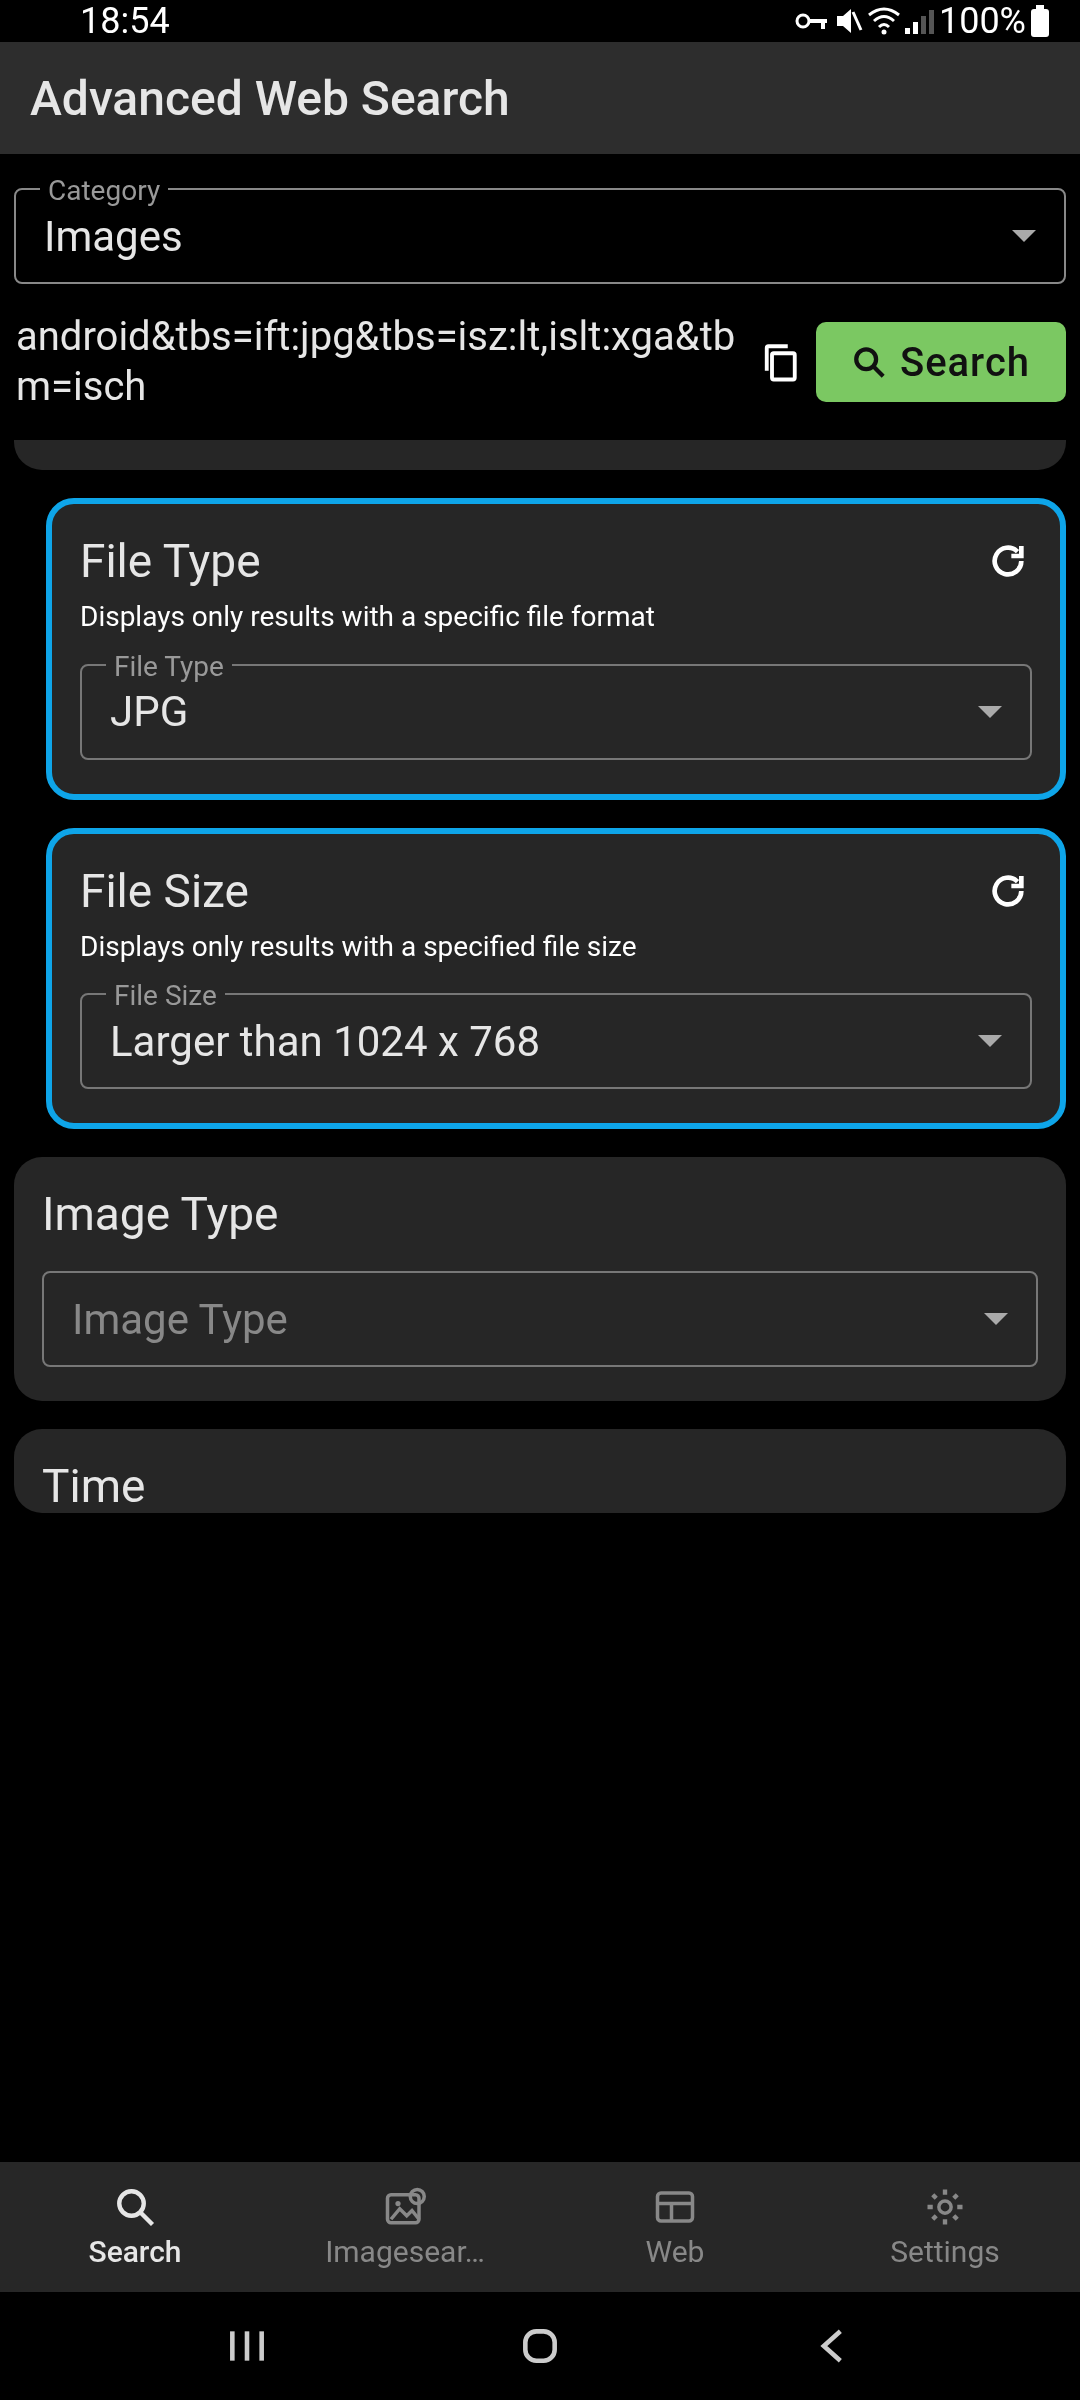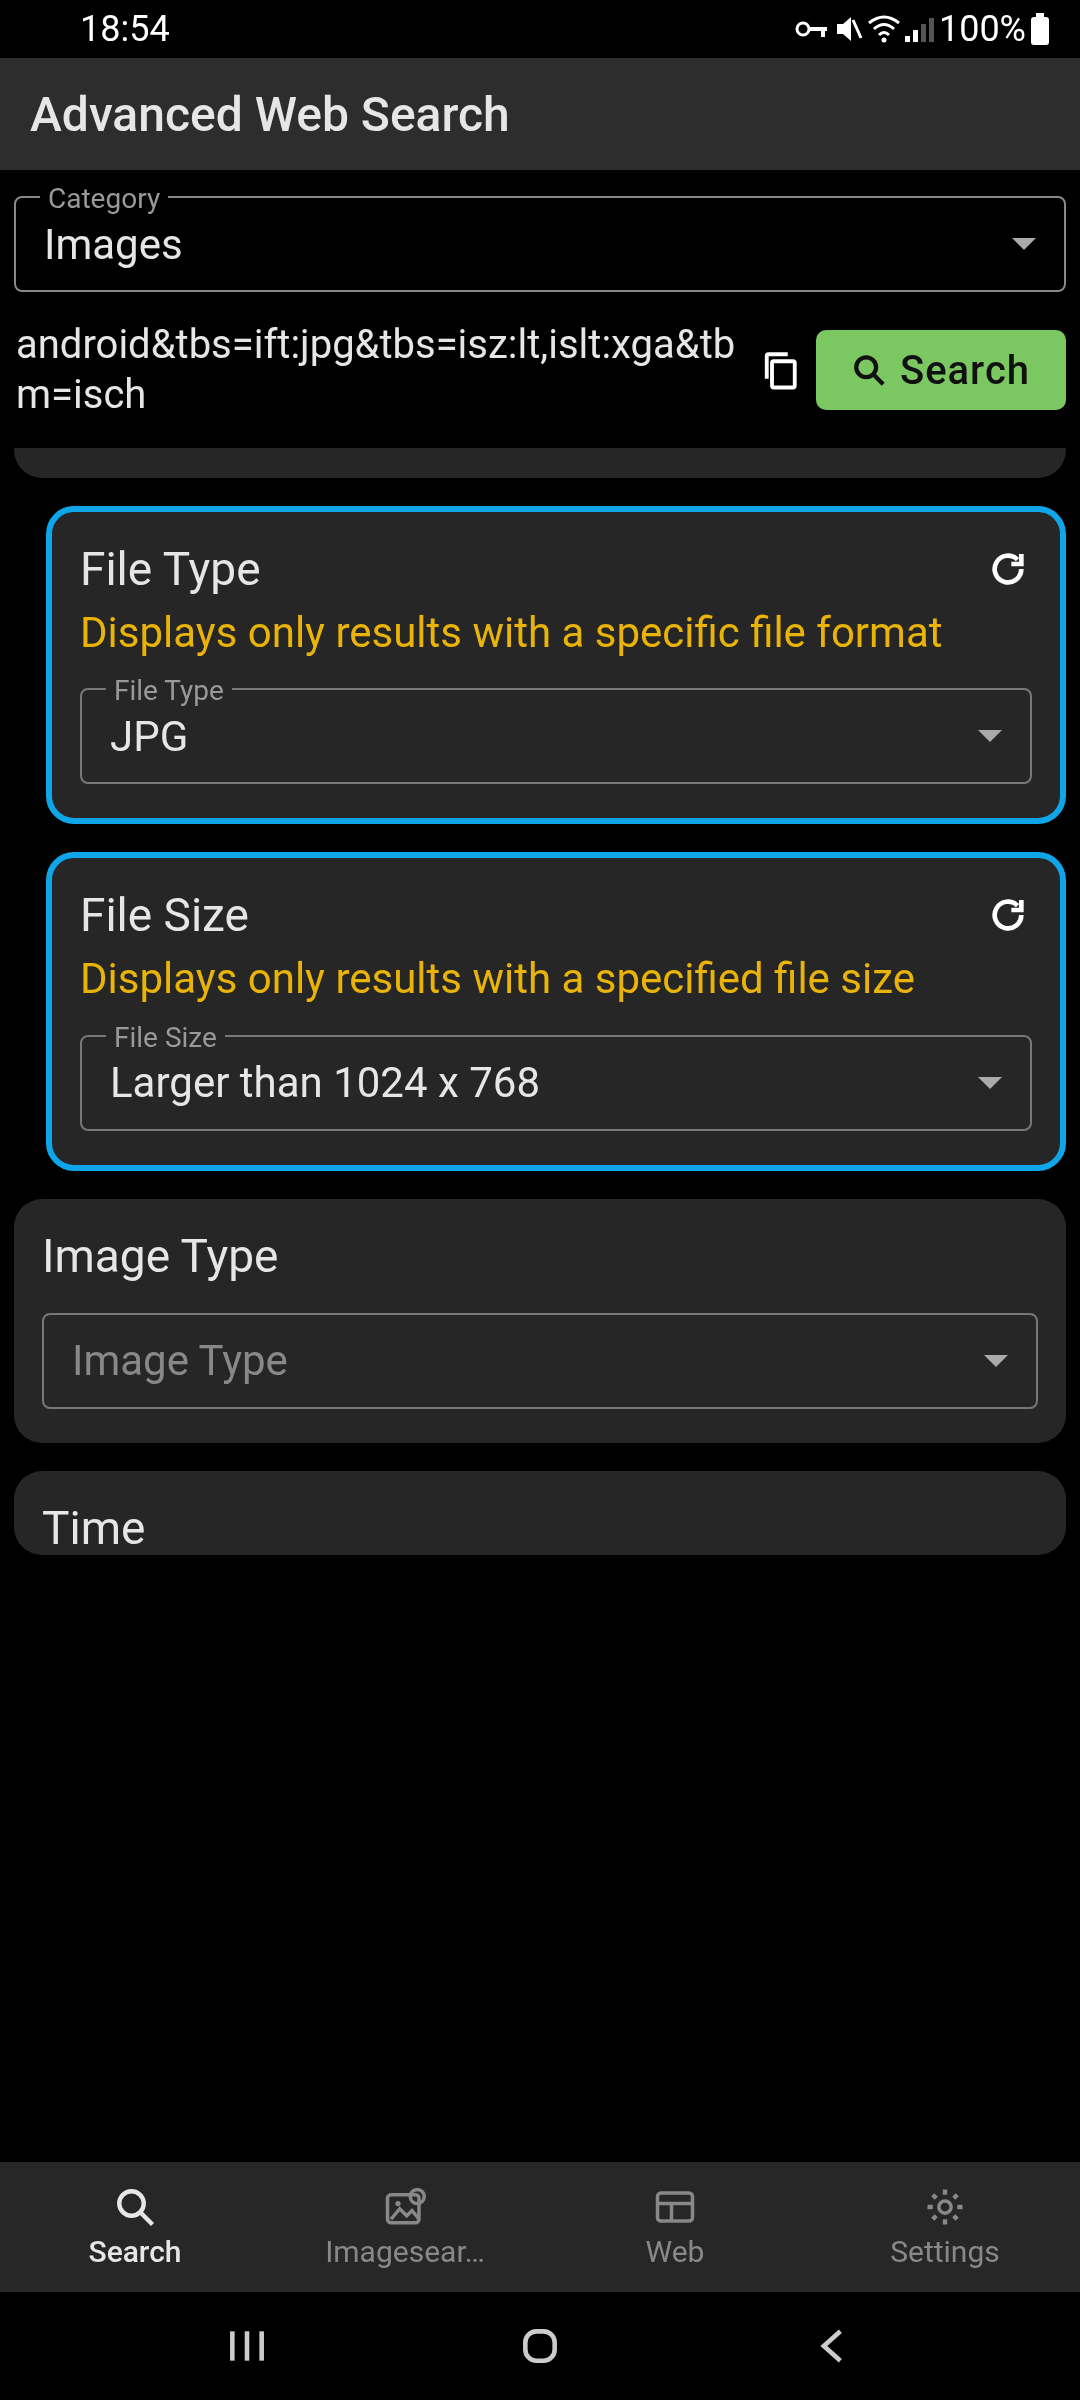--- a/index.html
+++ b/index.html
@@ -1,29 +1,29 @@
 <!DOCTYPE html>
 <html><head>
 <meta charset="utf-8">
 <style>
   * { box-sizing: border-box; margin: 0; padding: 0; }
   html, body { width: 1080px; height: 2400px; background: #000; font-family: Roboto, Arial, sans-serif; color: #e6e6e6; overflow: hidden; }
   
   
-  .status-bar { height: 58px; display: flex; align-items: center; justify-content: space-between; padding: 0 30px; background: #000; }
+  .status-bar { height: 42px; display: flex; align-items: center; justify-content: space-between; padding: 0 30px; background: #000; }
   .status-time { font-size: 36px; color: #fff; font-weight: 400; margin-left: 50px;}
   .status-icons { display: flex; align-items: center; gap: 4px; color: #fff; }
   .status-battery { font-size: 36px; color: #fff; }
   
   
   .app-bar { height: 112px; background: #2d2d2d; display: flex; align-items: center; padding: 0 30px; }
   .app-title { font-size: 48px; font-weight: 500; color: #e6e6e6; }
   
   
-  .content { height: calc(2400px - 58px - 108px - 130px - 108px); overflow: hidden; padding: 0 14px; border-radius: 23px; }
+  .content { height: calc(2400px - 58px - 108px - 130px - 108px); overflow: hidden; padding: 8px 14px; border-radius: 23px; }
   
   
   .category-wrap { padding: 26px 0 18px; }
   .outlined-select { position: relative; border: 2px solid #888; border-radius: 8px; height: 96px; display: flex; align-items: center; padding: 0 28px; background: #000; }
   .outlined-select .legend { position: absolute; top: -16px; left: 24px; background: #000; padding: 0 8px; font-size: 28px; color: #999; }
   .outlined-select .value { font-size: 42px; color: #e6e6e6; flex: 1; }
   .outlined-select .placeholder { font-size: 42px; color: #888; flex: 1; }
   .dropdown-arrow { width: 0; height: 0; border-left: 12px solid transparent; border-right: 12px solid transparent; border-top: 12px solid #aaa; }
   
   
@@ -36,21 +36,21 @@
   .search-btn .label { font-size: 40px; font-weight: 500; color: #111; letter-spacing: 1px; }
   
   
   .partial-card { background: #262626; border-radius: 0 0 28px 28px; height: 30px; margin-top: 18px; }
   
   .card { background: #262626; border-radius: 28px; padding: 30px 28px 34px; margin-top: 28px; }
   .card.active { border: 6px solid #0ea5e9; margin-left: 32px; }
   .card-head { display: flex; align-items: center; justify-content: space-between; }
   .card-title { font-size: 46px; font-weight: 400; color: #e6e6e6; }
   .reset-btn { width: 48px; height: 48px; display:flex; align-items:center; justify-content:center;}
-  .card-desc { font-size: 42px; color: #eab308; margin-top: 12px; line-height: 1.2; }
+  .card-desc { font-size: 28px; color: #ffffff; margin-top: 12px; line-height: 1.2; }
   .card-select { margin-top: 30px; }
   .card .outlined-select { border-color: #777; background: #262626; }
   .card .outlined-select .legend { background: #262626; }
   
   
   .bottom-nav { position: absolute; left:0; right:0; bottom: 108px; height: 130px; background: #272727; display: flex; }
   .nav-item { flex: 1; display: flex; flex-direction: column; align-items: center; justify-content: center; gap: 6px; }
   .nav-icon { width: 42px; height: 42px; }
   .nav-label { font-size: 30px; color: #888; }
   .nav-item.active .nav-label { color: #e6e6e6; font-weight: 500; }

